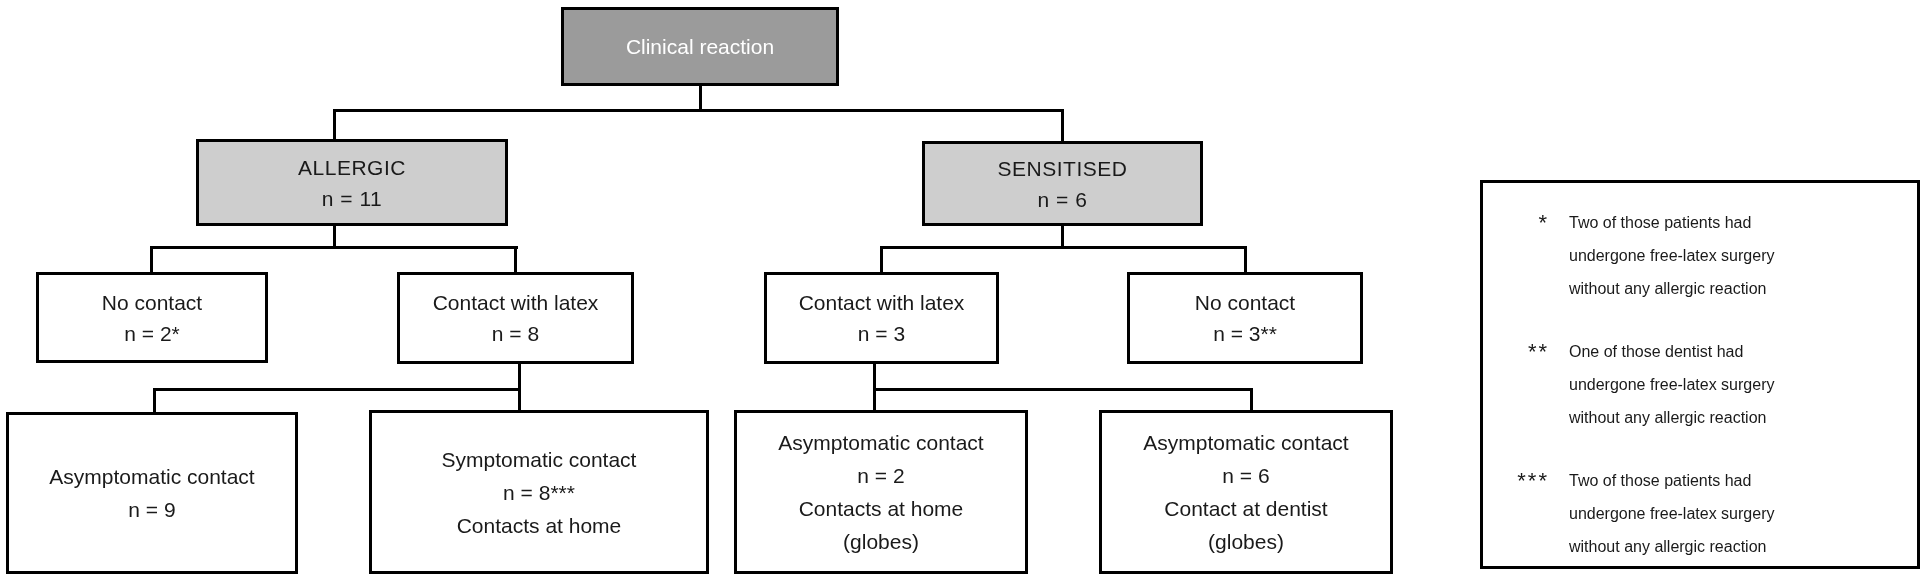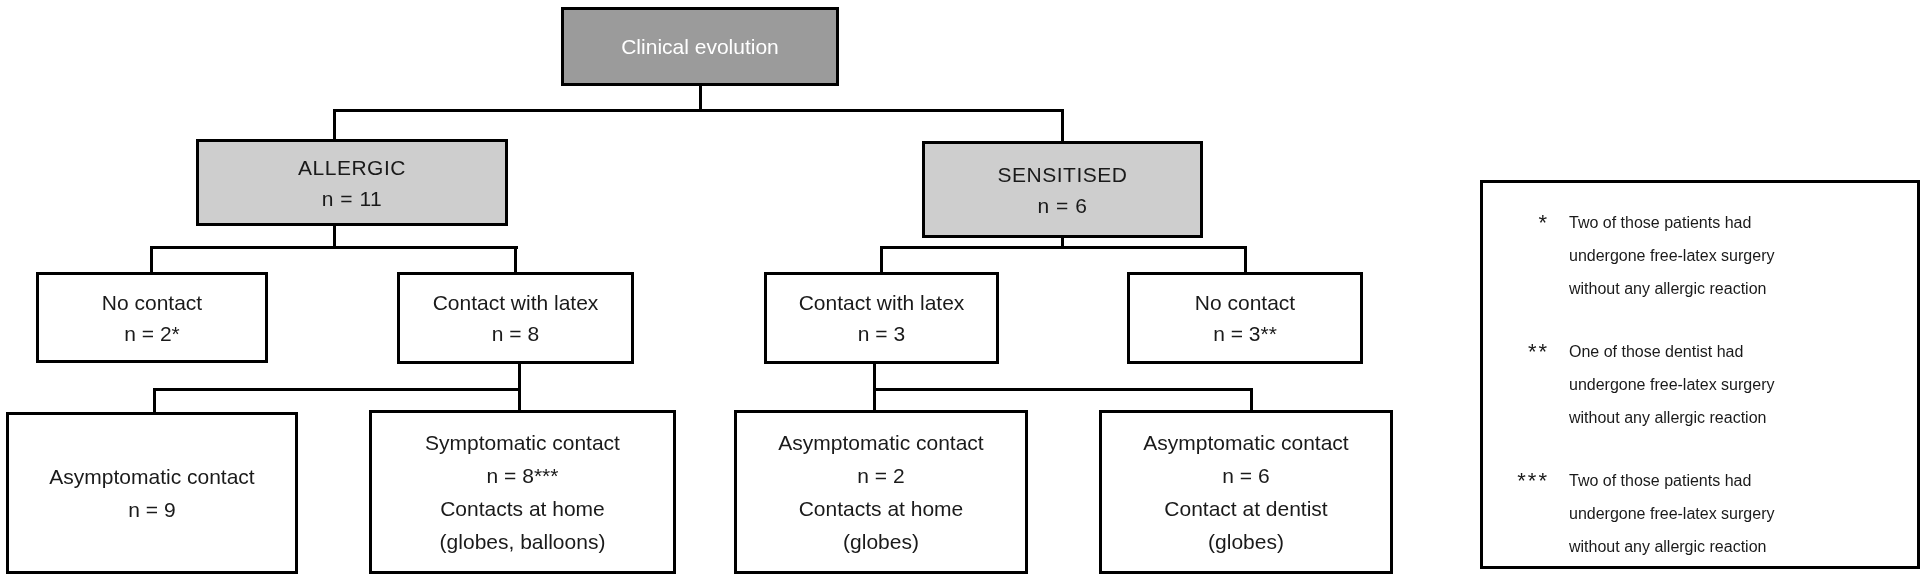--- a/index.html
+++ b/index.html
@@ -55,28 +55,28 @@
 
   <div class="vline" style="left:518px;top:362px;height:50px;"></div>
   <div class="hline" style="left:153px;top:388px;width:368px;"></div>
   <div class="vline" style="left:153px;top:388px;height:26px;"></div>
 
   <div class="vline" style="left:873px;top:362px;height:50px;"></div>
   <div class="hline" style="left:873px;top:388px;width:380px;"></div>
   <div class="vline" style="left:1250px;top:388px;height:26px;"></div>
 
   <div class="node root" style="left:561px;top:7px;width:278px;height:79px;">
-    <span class="ln">Clinical evolution</span>
+    <span class="ln">Clinical reaction</span>
   </div>
 
   <div class="node level2" style="left:196px;top:139px;width:312px;height:87px;">
     <span class="ln">ALLERGIC</span>
     <span class="ln">n = 11</span>
   </div>
-  <div class="node level2" style="left:922px;top:141px;width:281px;height:97px;">
+  <div class="node level2" style="left:922px;top:141px;width:281px;height:85px;">
     <span class="ln">SENSITISED</span>
     <span class="ln">n = 6</span>
   </div>
 
   <div class="node" style="left:36px;top:272px;width:232px;height:91px;">
     <span class="ln">No contact</span>
     <span class="ln">n = 2*</span>
   </div>
   <div class="node" style="left:397px;top:272px;width:237px;height:92px;">
     <span class="ln">Contact with latex</span>
@@ -88,25 +88,24 @@
   </div>
   <div class="node" style="left:1127px;top:272px;width:236px;height:92px;">
     <span class="ln">No contact</span>
     <span class="ln">n = 3**</span>
   </div>
 
   <div class="node big" style="left:6px;top:412px;width:292px;height:162px;">
     <span class="ln">Asymptomatic contact</span>
     <span class="ln">n = 9</span>
   </div>
-  <div class="node big" style="left:369px;top:410px;width:307px;height:164px;">
+  <div class="node big" style="left:369px;top:410px;width:340px;height:164px;">
     <span class="ln">Symptomatic contact</span>
     <span class="ln">n = 8***</span>
     <span class="ln">Contacts at home</span>
-    <span class="ln">(globes, balloons)</span>
   </div>
   <div class="node big" style="left:734px;top:410px;width:294px;height:164px;">
     <span class="ln">Asymptomatic contact</span>
     <span class="ln">n = 2</span>
     <span class="ln">Contacts at home</span>
     <span class="ln">(globes)</span>
   </div>
   <div class="node big" style="left:1099px;top:410px;width:294px;height:164px;">
     <span class="ln">Asymptomatic contact</span>
     <span class="ln">n = 6</span>

